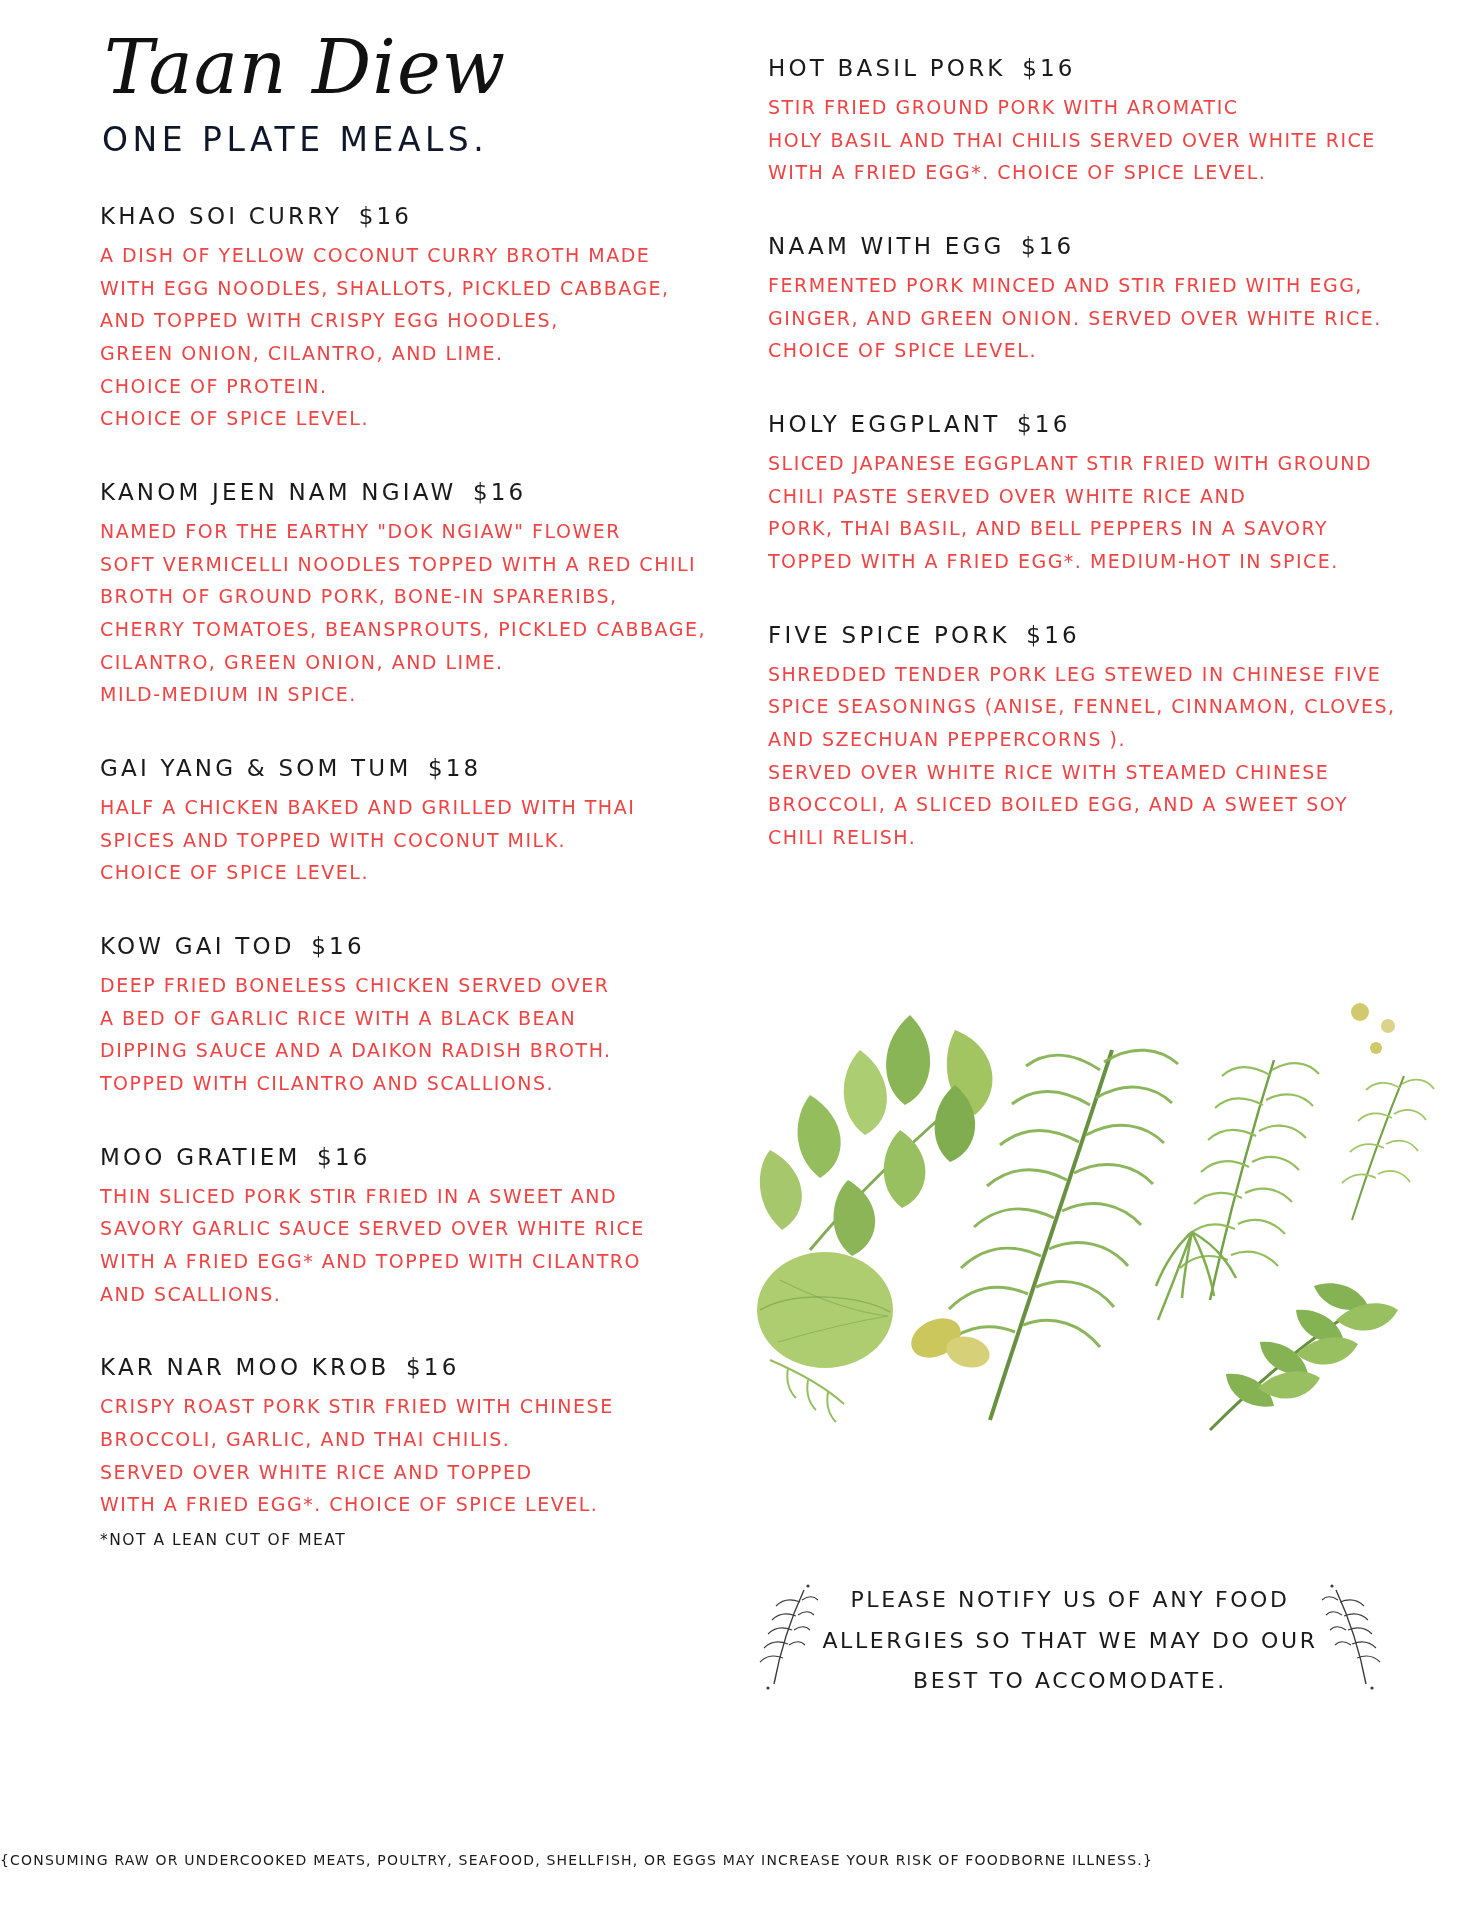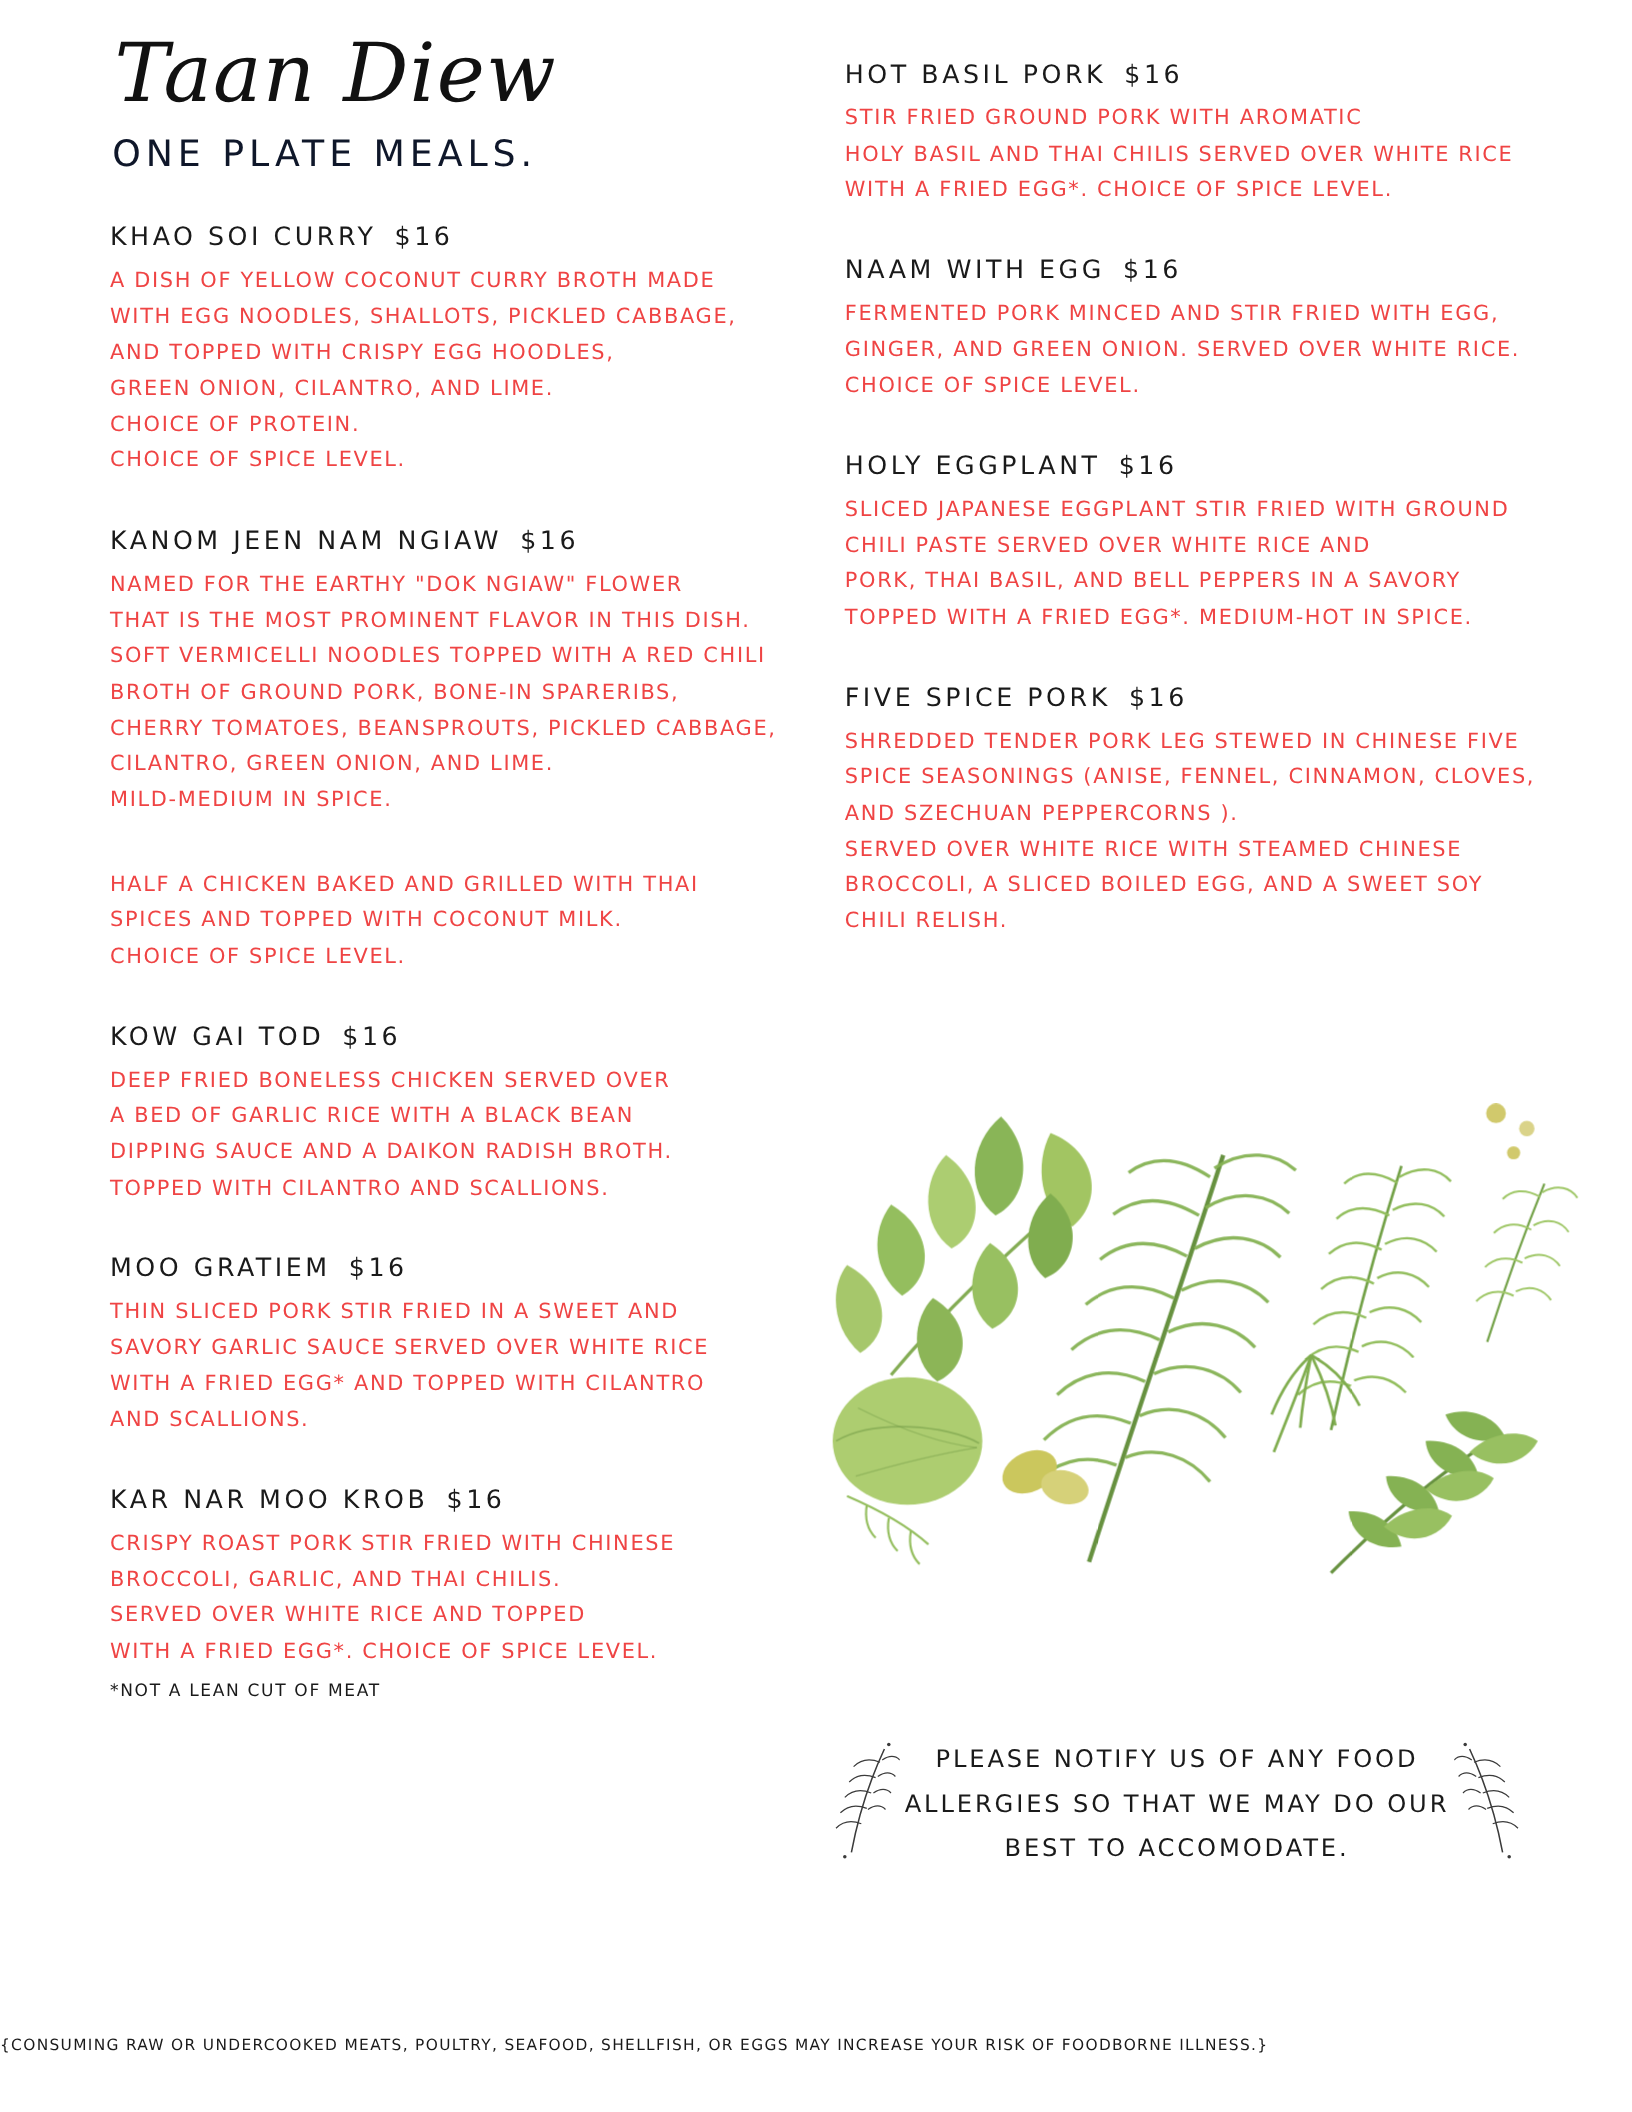--- a/index.html
+++ b/index.html
@@ -159,30 +159,33 @@
       </div>
     </div>
 
     <div class="item">
       <div class="item-head">
         <span>Kanom Jeen Nam Ngiaw</span>
         <span class="price">$16</span>
       </div>
       <div class="desc">
         <span class="line">Named for the earthy "dok ngiaw" flower</span>
-        <span class="line">that is the most prominent flavor in this dish.</span>
         <span class="line">Soft vermicelli noodles topped with a red chili</span>
         <span class="line">broth of ground pork, bone-in spareribs,</span>
         <span class="line">cherry tomatoes, beansprouts, pickled cabbage,</span>
         <span class="line">cilantro, green onion, and lime.</span>
         <span class="line">Mild-medium in spice.</span>
       </div>
     </div>
 
     <div class="item">
+      <div class="item-head">
+        <span>Gai Yang &amp; Som Tum</span>
+        <span class="price">$18</span>
+      </div>
       <div class="desc">
         <span class="line">Half a chicken baked and grilled with thai</span>
         <span class="line">spices and topped with coconut milk.</span>
         <span class="line">Choice of spice level.</span>
       </div>
     </div>
 
     <div class="item">
       <div class="item-head">
         <span>Kow Gai Tod</span>

